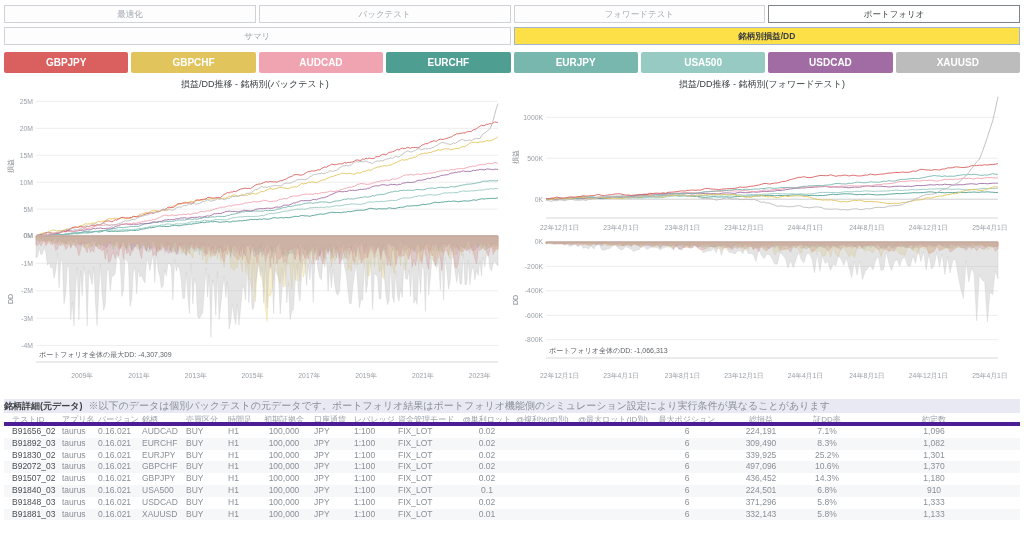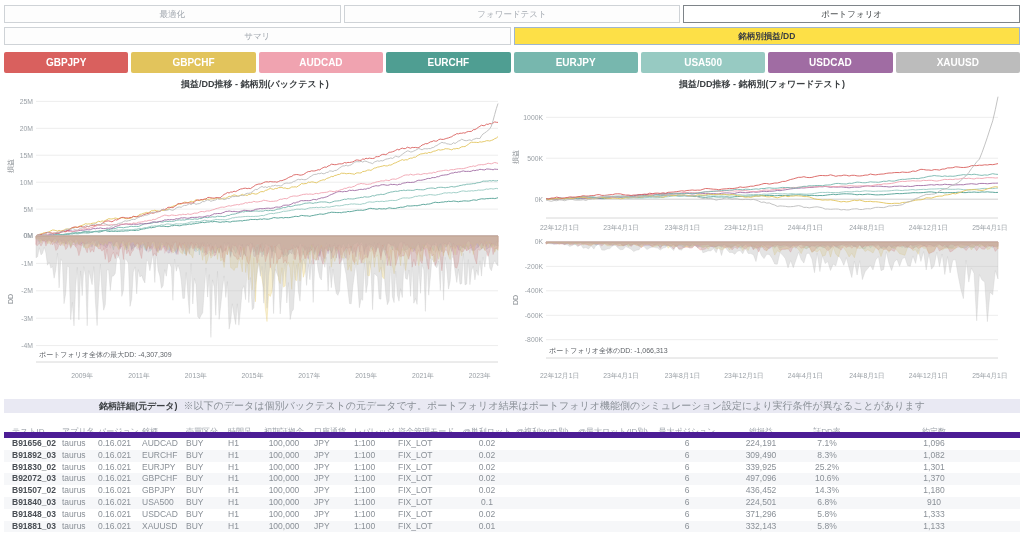--- a/index.html
+++ b/index.html
@@ -6,43 +6,44 @@
   body{width:1024px;height:560px;background:#fff;font-family:"Liberation Sans",sans-serif;overflow:hidden}
   .page{padding:5px 4px 0}
   .tabrow{display:flex;gap:3px;margin-bottom:4px}
   .tab{flex:1;height:16px;line-height:16px;text-align:center;font-size:8.5px;color:#a4aab1;background:#fdfdfd;border:1px solid #cfd3d7;cursor:pointer}
   .tab.sel{color:#3c4043;font-weight:normal;border-color:#7e8489;background:#fff}
   .tab.sel2{color:#3c4043;font-weight:bold;border-color:#9fb6cf;background:#fde047}
   .symrow{display:flex;gap:3px;margin:7px 0 5px}
   .sym{flex:1;height:21px;line-height:21px;text-align:center;color:#fff;font-size:10px;font-weight:bold;border-radius:2px;cursor:pointer}
   .charts{display:flex}
   .chartbox{position:relative}
-  .ctitle{font-size:9px;font-weight:bold;color:#3c4043;text-align:center;height:12px;line-height:12px}
+  .ctitle{font-size:9px;font-weight:normal;color:#3c4043;text-align:center;height:12px;line-height:12px}
   svg{font-family:"Liberation Sans",sans-serif}
   svg text.tick{font-size:6.8px;fill:#9aa0a6}
   svg text.axlab{font-size:7px;fill:#80868b}
   svg text.ann{font-size:7px;fill:#5f6368}
-  .section-bar{height:14px;background:#e9e9f3;display:flex;align-items:center;justify-content:center;gap:6px;margin-top:3px}
+  .section-bar{height:14px;background:#e9e9f3;display:flex;align-items:center;gap:6px;margin-top:3px}
   .sec-title{font-size:9px;font-weight:bold;color:#3c4043}
   .sec-note{font-size:10px;color:#8a9097}
   .grid17{display:grid;grid-template-columns:50px 36px 44px 44px 42px 30px 56px 40px 44px 64px 54px 62px 80px 62px 86px 46px 168px;padding-left:8px;box-sizing:border-box}
-  .thead{height:13px;line-height:13px;border-bottom:6px solid #4c1d95;margin-top:12px}
+  .thead{height:13px;line-height:13px;border-bottom:4px solid #4c1d95;margin-top:0}
   .thead .hc{font-size:8px;color:#9aa0a8;white-space:nowrap;overflow:hidden;padding-right:4px;box-sizing:border-box}
   .trow{height:11.8px;line-height:11.8px}
   .trow:nth-child(even){background:#f6f7f9}
   .tc{font-size:8.5px;color:#8a9097;white-space:nowrap;overflow:hidden;padding-right:4px;box-sizing:border-box}
-  .tc.id{font-weight:bold;color:#4a4f55}
+  .tc.id{font-weight:normal;color:#4a4f55}
   .right{text-align:center}
 </style>
 </head>
 <body>
 
 <div class="page">
   <div class="tabrow" id="top-tabs">
       <div class="tab">最適化</div>
+      <div class="tab">バックテスト</div>
       <div class="tab">フォワードテスト</div>
       <div class="tab sel">ポートフォリオ</div>
     </div>
   <div class="tabrow" id="sub-tabs">
       <div class="tab">サマリ</div>
       <div class="tab sel2">銘柄別損益/DD</div>
     </div>
   <div class="symrow" id="symbols">
       <div class="sym" style="background: rgb(217, 96, 94);">GBPJPY</div>
       <div class="sym" style="background: rgb(226, 196, 92);">GBPCHF</div>

